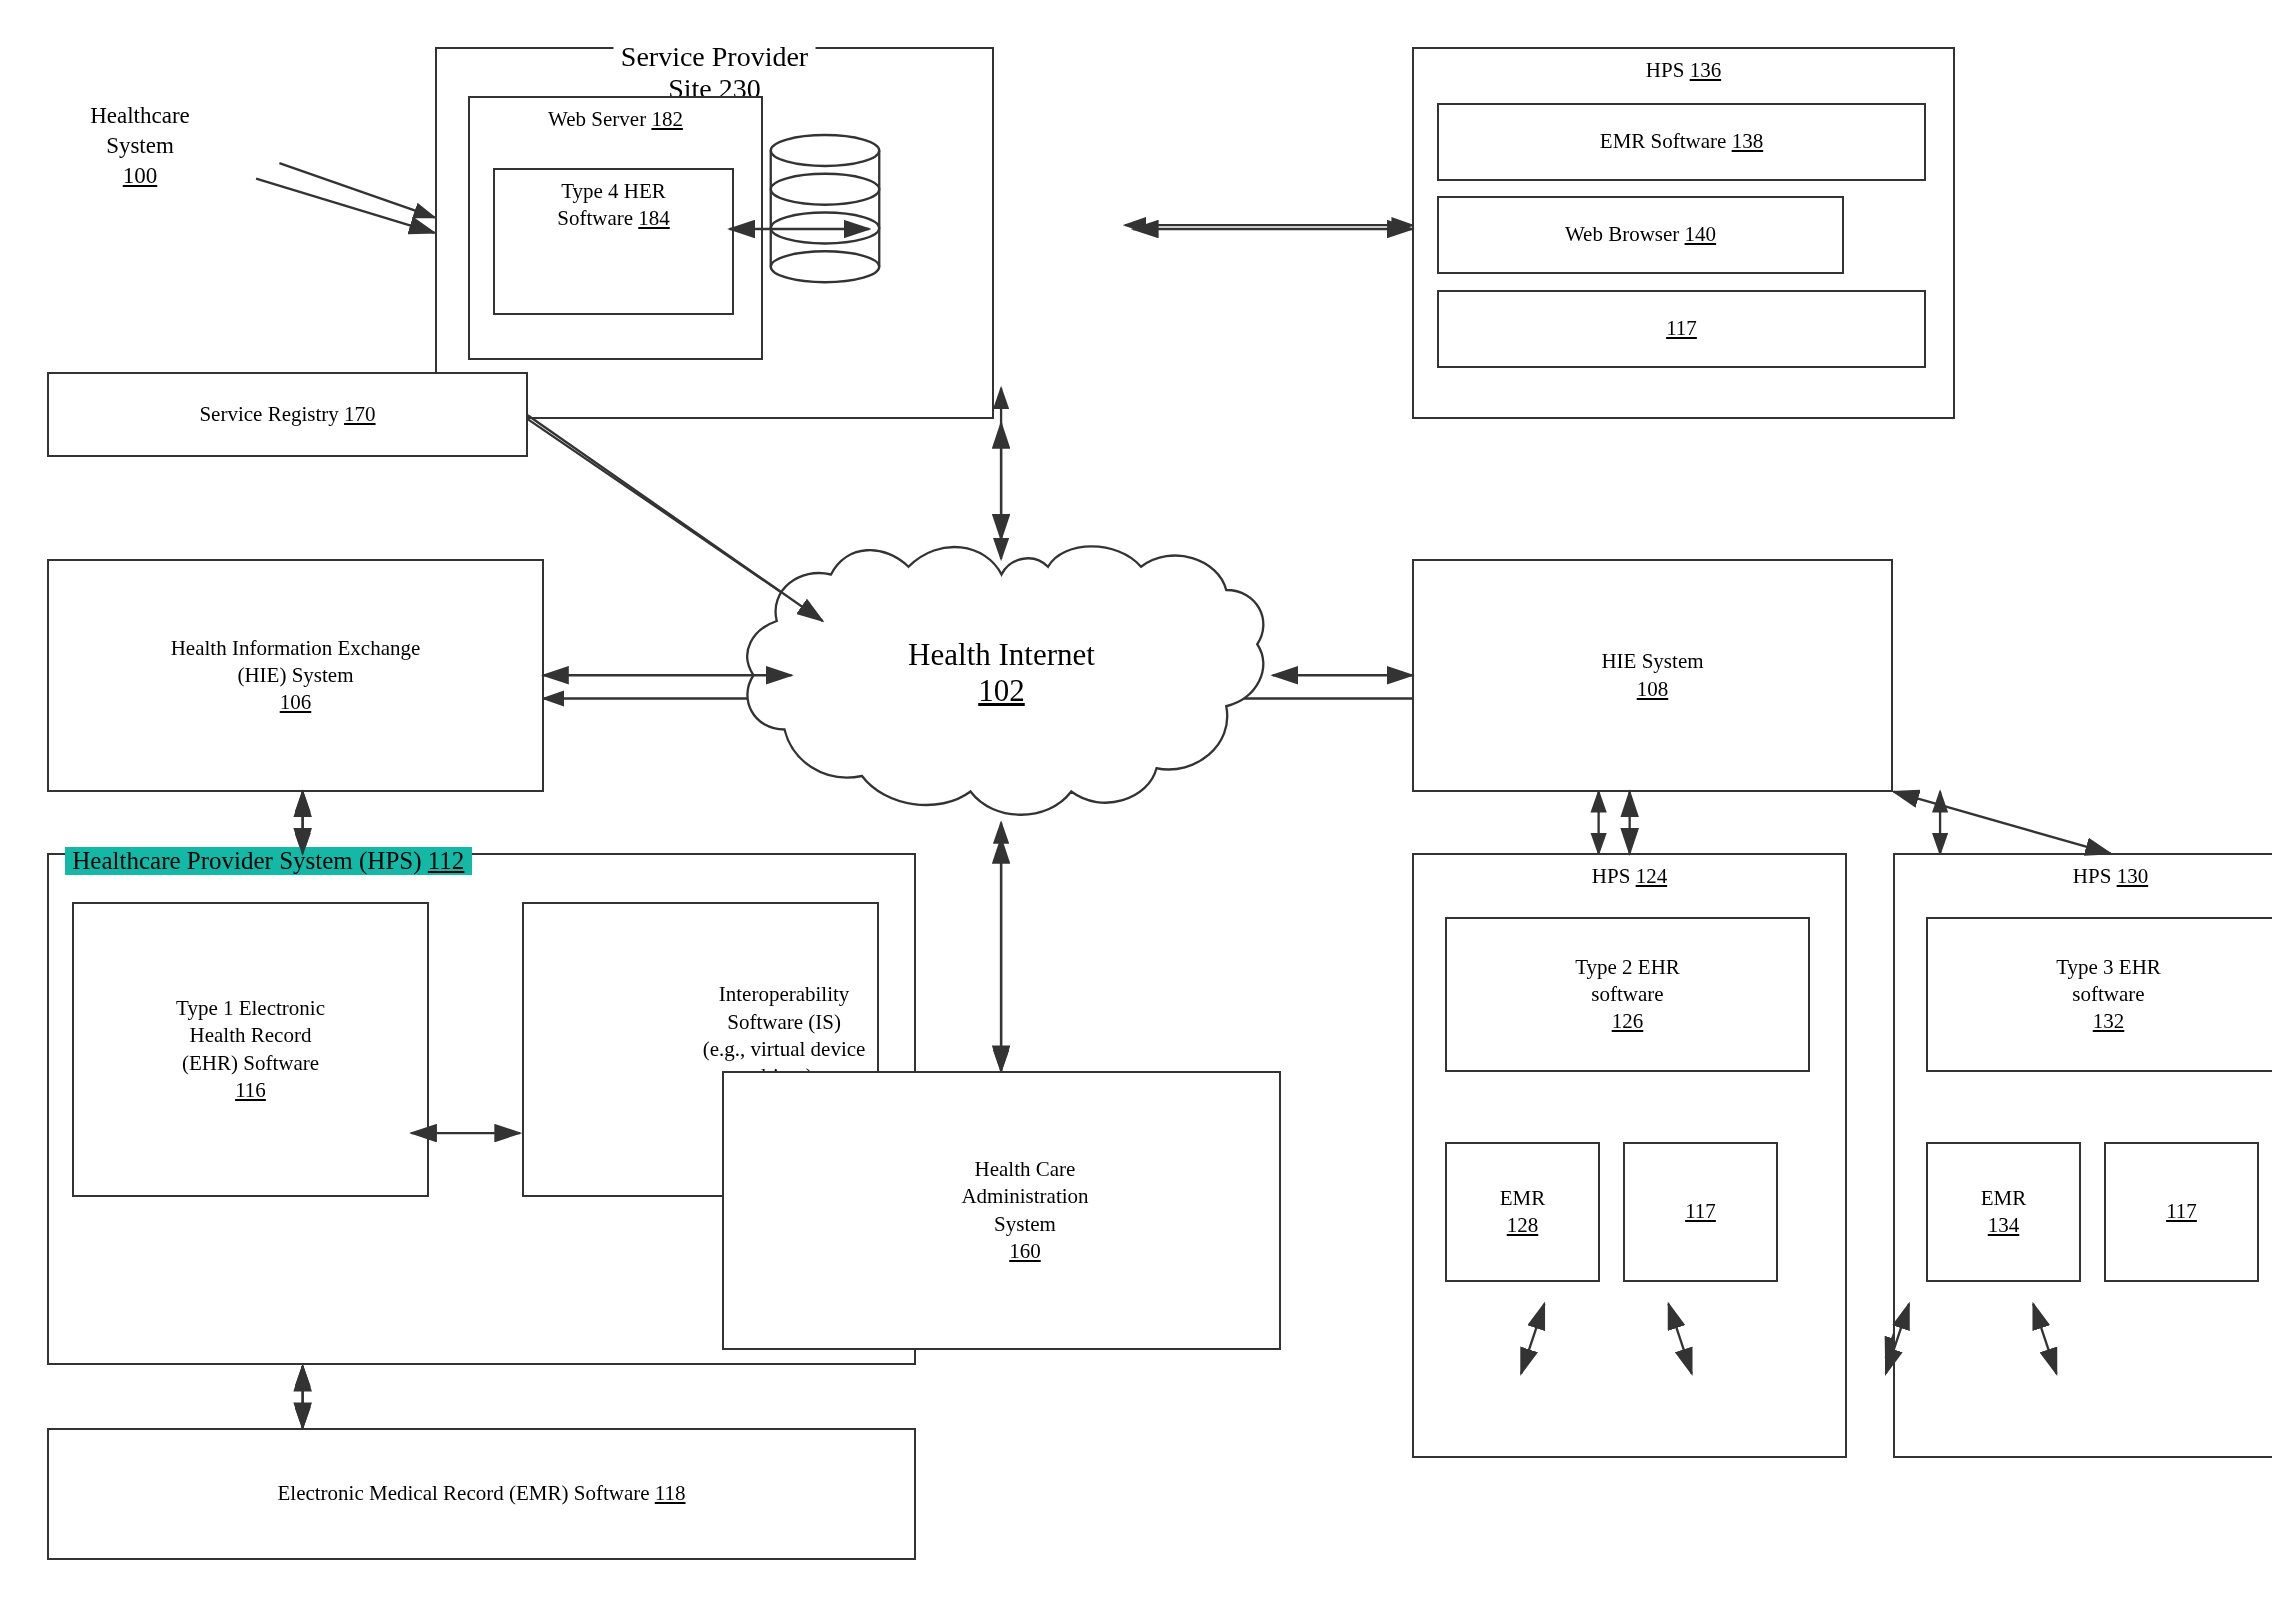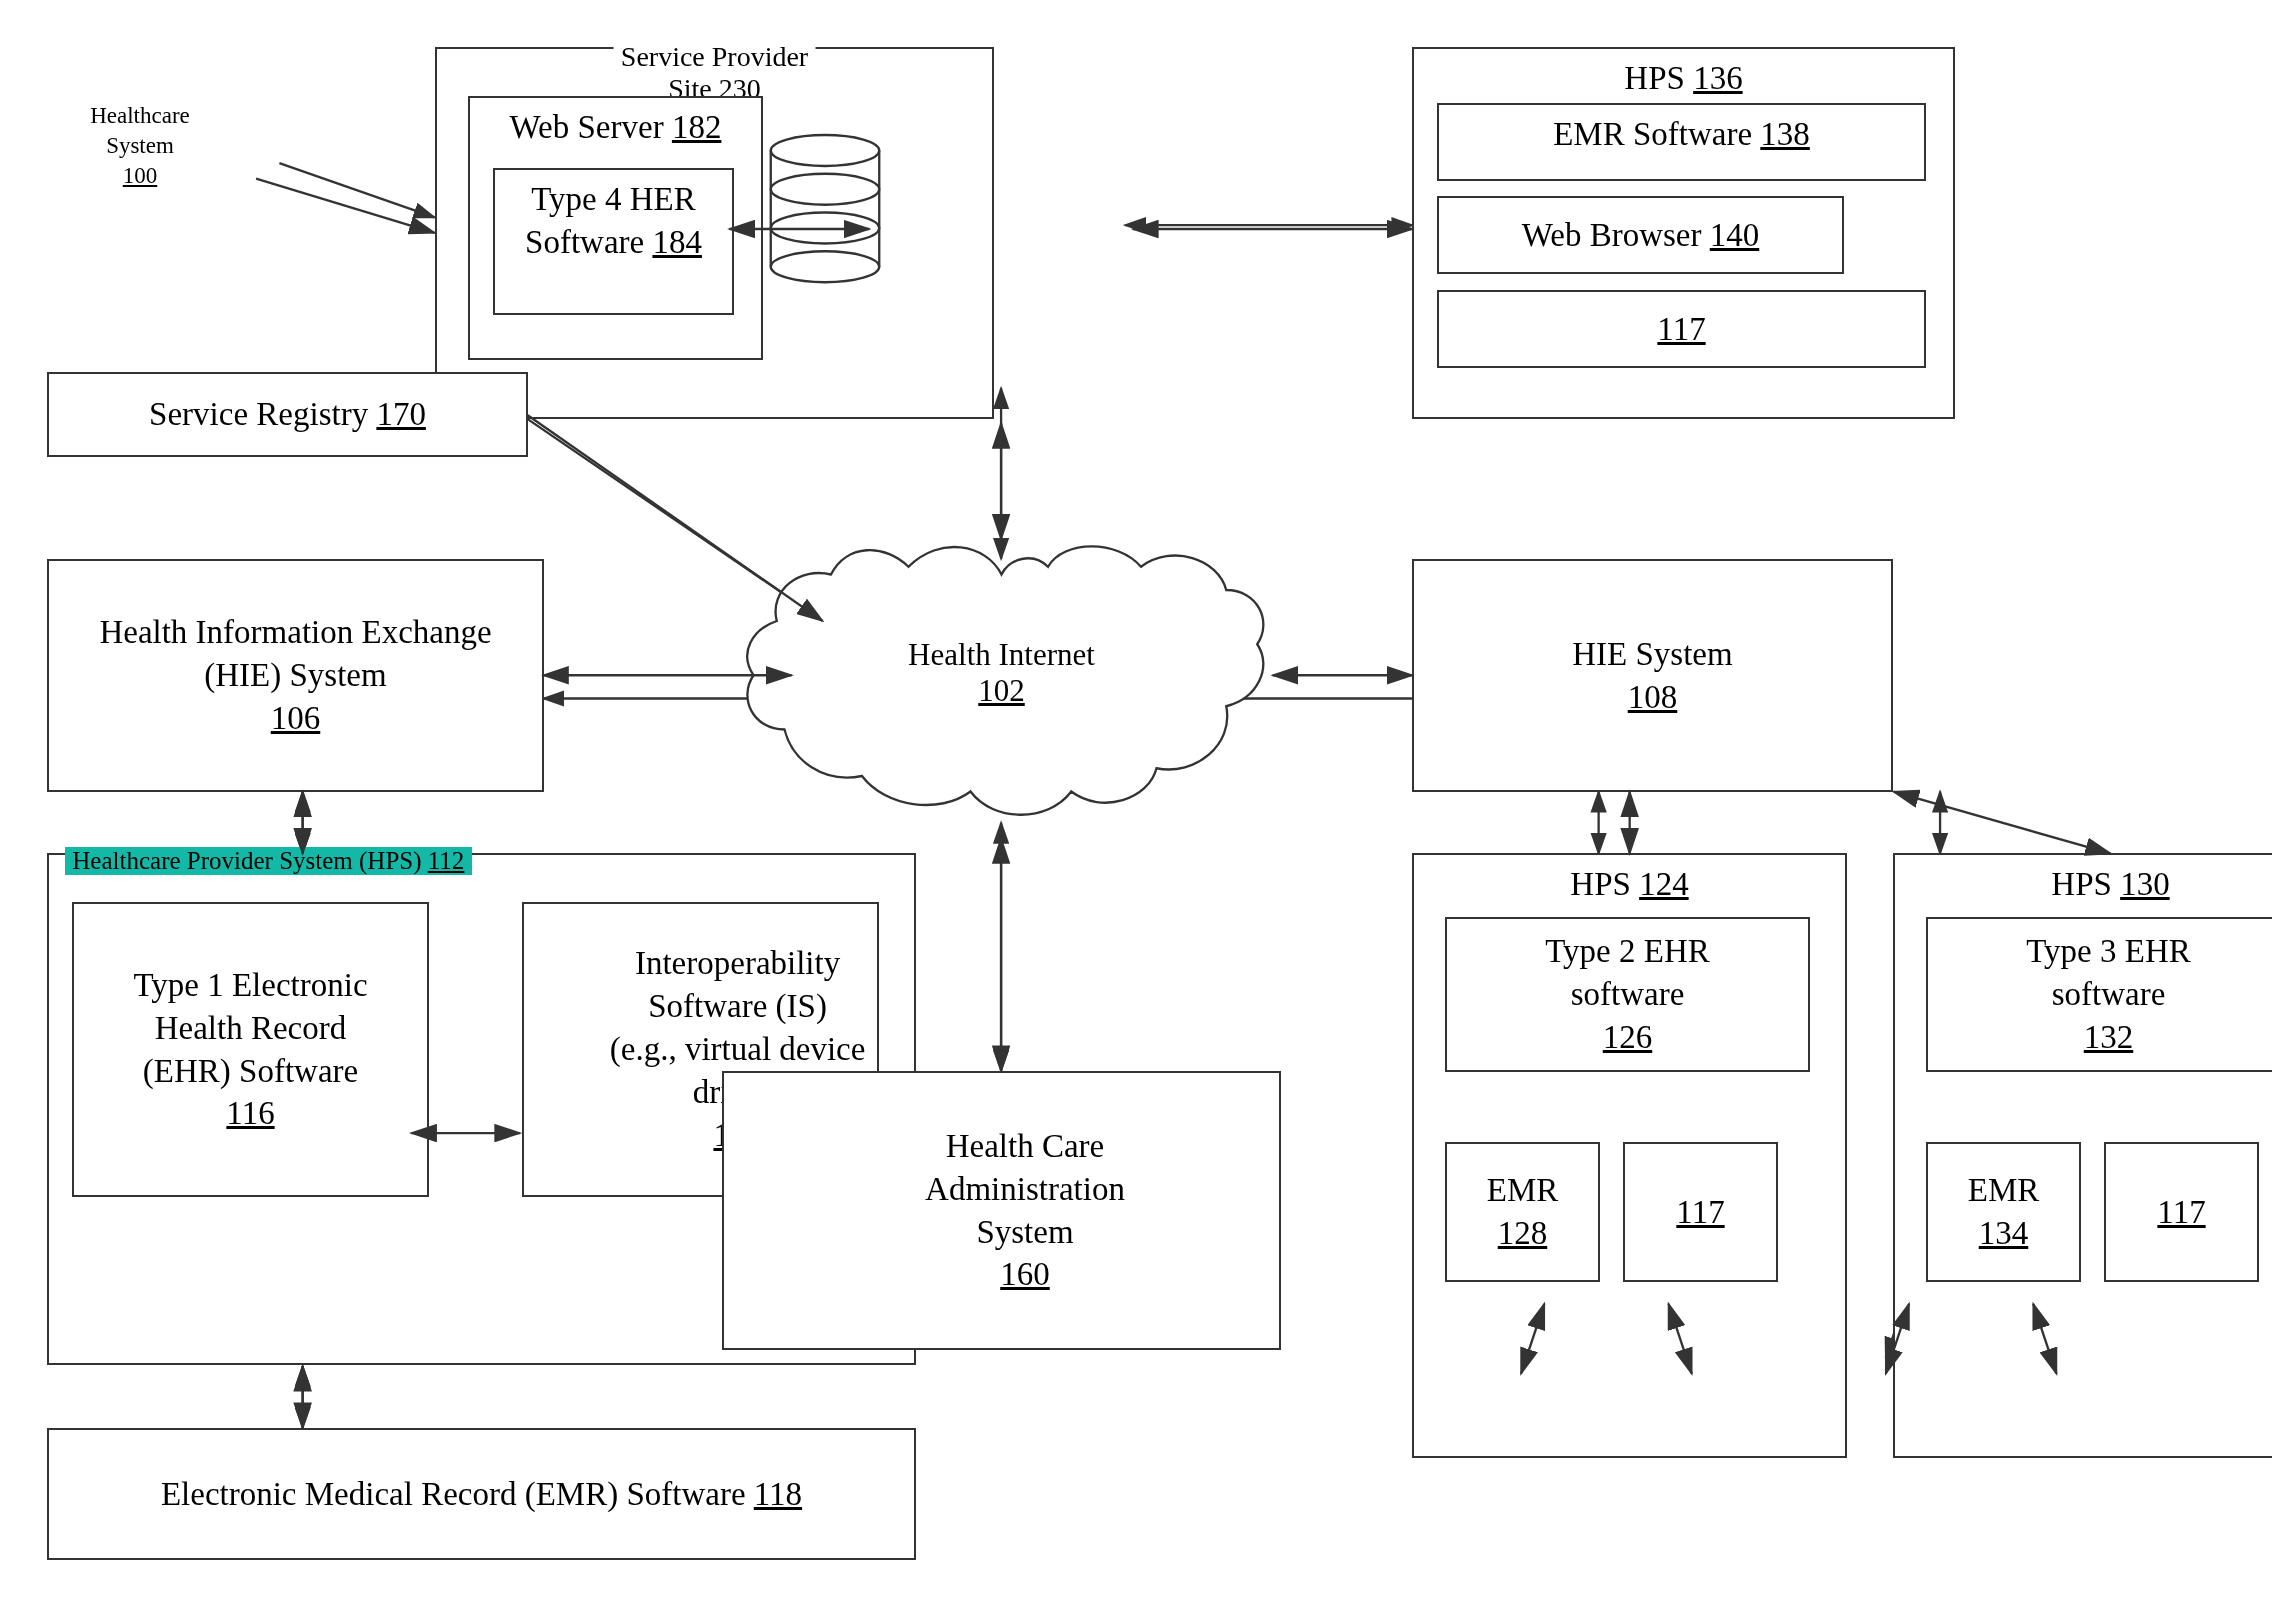--- a/index.html
+++ b/index.html
@@ -16,21 +16,21 @@
       top: 0; left: 0;
       width: 100%; height: 100%;
     }
     .box {
       position: absolute;
       border: 2.3px solid #333;
       background: #fff;
       text-align: center;
     }
     .box-label {
-      font-size: 33px;
+      font-size: 21px;
       line-height: 1.3;
       padding: 7.8px 11.6px;
     }
     .underline { text-decoration: underline; }
     .outer-label {
       position: absolute;
       font-size: 23px;
       text-align: center;
       line-height: 1.3;
     }
@@ -135,21 +135,21 @@
         <line x1="150" y1="130" x2="150" y2="180" stroke="#333" stroke-width="3"></line>
       </svg>
     </div>
   </div>
 
   <div class="box" style="left:1412px; top:47px; width:543px; height:372px;">
     <div class="box-label">
       HPS <span class="underline">136</span>
     </div>
 
-    <div class="box" style="left:23px; top:54px; width:489px; height:78px; display:flex; align-items:flex-start; justify-content:center;">
+    <div class="box" style="left:23px; top:54px; width:489px; height:78px; display:flex; align-items:center; justify-content:center;">
       <span class="box-label">
         EMR Software <span class="underline">138</span>
       </span>
     </div>
 
     <div class="box" style="left:23px; top:147px; width:407px; height:78px; display:flex; align-items:center; justify-content:center;">
       <span class="box-label">
         Web Browser <span class="underline">140</span>
       </span>
     </div>

